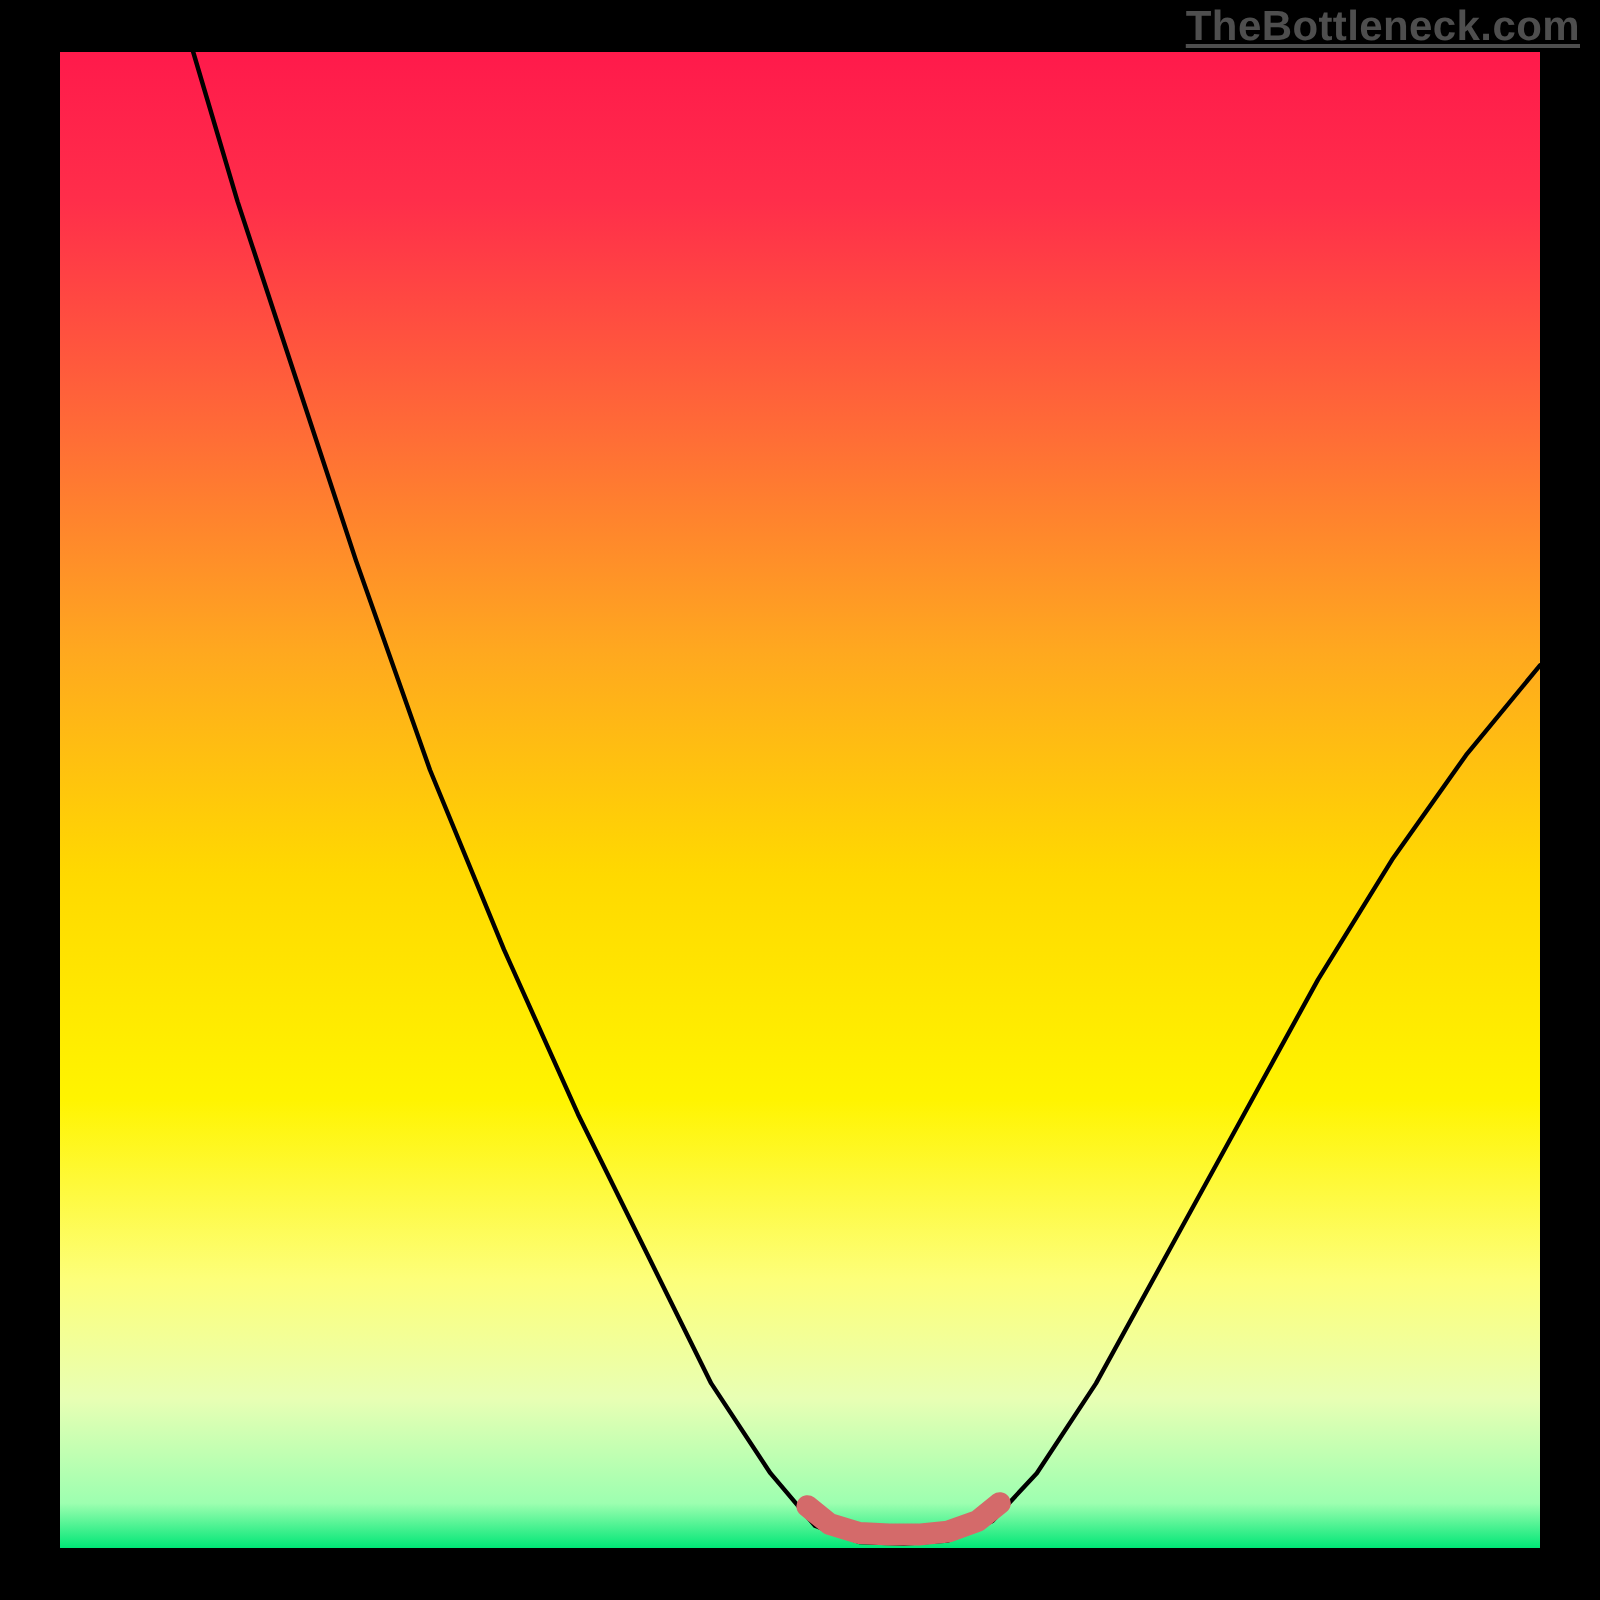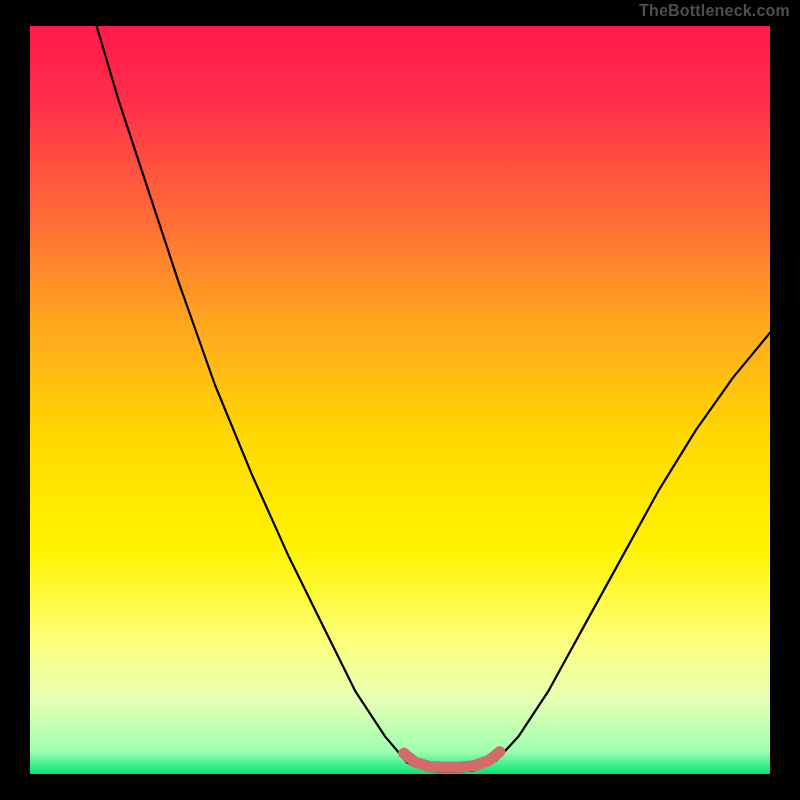--- a/index.html
+++ b/index.html
@@ -15,25 +15,26 @@
     position: relative;
     width: 800px;
     height: 800px;
     background: #000;
   }
   .watermark {
     position: absolute;
     top: 2px;
     right: 10px;
     color: #4e4e4e;
-    font-size: 16px;
+    font-size: 21px;
     font-weight: 600;
     letter-spacing: 0.2px;
     z-index: 5;
     user-select: none;
+    text-decoration: underline;
   }
   svg.plot {
     position: absolute;
     left: 0;
     top: 0;
   }
 </style>
 </head>
 <body>
 

